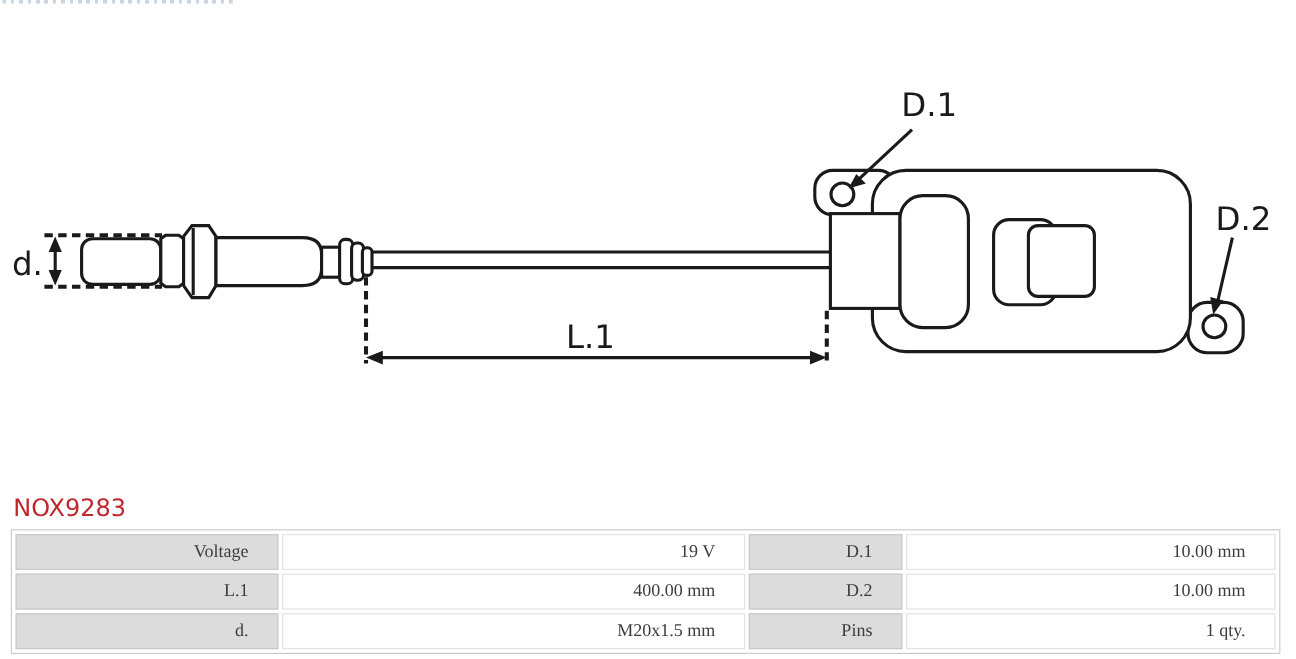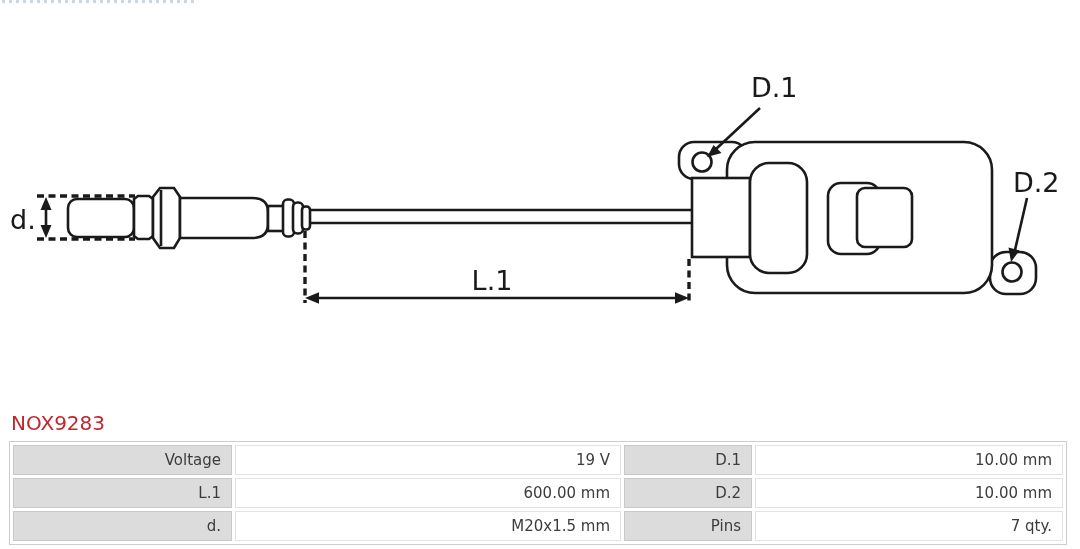--- a/index.html
+++ b/index.html
@@ -73,29 +73,30 @@
     top: 441px;
     width: 1058px;
     border-collapse: separate;
     border-spacing: 3px;
     border: 1px solid #cccccc;
     background: #ffffff;
     table-layout: fixed;
   }
   .spec-table td {
     height: 28px;
-    padding: 0 10px 0 4px;
+    padding: 0 24px 0 4px;
     text-align: right;
     vertical-align: middle;
     font-size: 15px;
     color: #3c3c3c;
     border: 1px solid #e3e3e3;
     background: #ffffff;
     white-space: nowrap;
     overflow: hidden;
+    font-family: Liberation Serif, serif;
   }
   .spec-table td.lbl {
     background: #dcdcdc;
     border: 1px solid #c9c9c9;
   }
 </style>
 </head>
 <body>
 
 <div class="page">
@@ -178,26 +179,26 @@
     </colgroup>
     <tbody>
       <tr>
         <td class="lbl">Voltage</td>
         <td>19 V</td>
         <td class="lbl">D.1</td>
         <td>10.00 mm</td>
       </tr>
       <tr>
         <td class="lbl">L.1</td>
-        <td>600.00 mm</td>
+        <td>400.00 mm</td>
         <td class="lbl">D.2</td>
         <td>10.00 mm</td>
       </tr>
       <tr>
         <td class="lbl">d.</td>
         <td>M20x1.5 mm</td>
         <td class="lbl">Pins</td>
-        <td>7 qty.</td>
+        <td>1 qty.</td>
       </tr>
     </tbody>
   </table>
 
 </div>
 
 </body></html>

